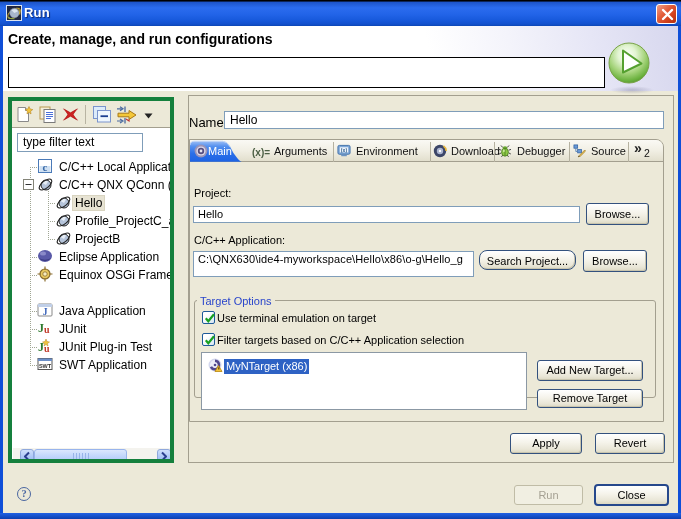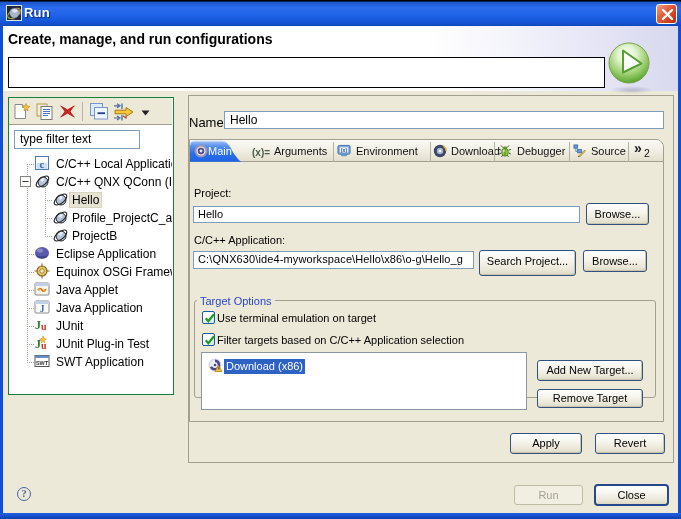--- a/index.html
+++ b/index.html
@@ -25,21 +25,21 @@
 
 #banner { left:3px; top:26px; width:675px; height:65px;
   background:linear-gradient(78deg,#fff 0%,#fff 63%,#f4f4fb 75%,#e6e6f6 87%,#d7d7ee 100%); }
 #banner-title { left:5px; top:5px; font-weight:bold; font-size:14px; color:#000; }
 #msgbox { left:5px; top:31px; width:597px; height:31px; background:#fff; border:1px solid #000; }
 #orb { left:605px; top:16px; width:44px; height:44px; }
 #orb-shadow { left:607px; top:60px; width:44px; height:8px; border-radius:50%;
   background:radial-gradient(closest-side, rgba(130,130,160,.45), rgba(130,130,160,0)); }
 
 
-#leftpanel { left:8px; top:97px; width:166px; height:298px; border:1px solid #15803d; background:#fff; overflow:hidden; }
+#leftpanel { left:8px; top:97px; width:166px; height:366px; border:4px solid #15803d; background:#fff; overflow:hidden; }
 #toolbar { left:0; top:0; width:163px; height:27px; background:#ece9d8; border-bottom:1px solid #a39f8f; }
 #filterbox { left:5px; top:32px; width:126px; height:19px; border:1px solid #7f9db9; background:#fff;
   font-size:12px; color:#000; line-height:16px; padding-left:5px; }
 
 #tree { left:0; top:57px; width:163px; height:290px; font-size:12px; }
 .trow { position:absolute; left:0; height:18px; width:163px; white-space:nowrap; overflow:hidden; }
 .trow .txt { position:absolute; top:2px; }
 .seltxt { background:#e7e3d3; outline:1px solid #d8d4c0; padding:0 2px; margin-left:-2px; }
 .ticon { position:absolute; top:0px; width:17px; height:17px; }
 .vline { width:1px; background-image:repeating-linear-gradient(180deg,#a0a693 0 1px,transparent 1px 2px); }
@@ -76,22 +76,22 @@
 .tabtxt { position:absolute; top:5px; font-size:11px; color:#111; }
 .tabico { position:absolute; top:4px; width:14px; height:14px; }
 #maintab { position:absolute; left:0; top:0; width:58px; height:22px; }
 #maintab-label { position:absolute; left:18px; top:5px; color:#fff; font-size:11px; }
 
 
 #lbl-project { left:4px; top:47px; font-size:11px; }
 #project-input { left:3px; top:66px; width:387px; height:17px; line-height:15px; padding-left:4px; }
 #btn-browse1 { left:396px; top:63px; width:63px; height:22px; line-height:20px; }
 #lbl-app { left:4px; top:94px; font-size:11px; }
-#app-input { left:3px; top:111px; width:281px; height:18px; line-height:15px; padding-left:4px; letter-spacing:0.12px; }
-#btn-search { left:289px; top:110px; width:97px; height:26px; line-height:20px; }
+#app-input { left:3px; top:111px; width:281px; height:26px; line-height:15px; padding-left:4px; letter-spacing:0.12px; }
+#btn-search { left:289px; top:110px; width:97px; height:20px; line-height:20px;border-radius:8px; }
 #btn-browse2 { left:393px; top:110px; width:64px; height:22px; line-height:20px; }
 
 
 #group { left:4px; top:160px; width:462px; height:98px; border:1px solid #a39f8f; border-radius:3px; }
 #group-label { position:absolute; left:2px; top:-6px; background:#ece9d8; padding:0 3px; font-size:11px; color:#2945cb; }
 .cb { position:absolute; width:13px; height:13px; border:1px solid #1d5a99; border-radius:2px;
   background:linear-gradient(135deg,#fff 30%,#d5e4f2 100%); }
 .cb svg { position:absolute; left:0; top:0; }
 .cblbl { position:absolute; font-size:11px; }
 #listbox { left:6px; top:51px; width:326px; height:58px; border:1px solid #8b98a4; background:#fff; }
@@ -262,32 +262,20 @@
       </div>
     <div class="trow" style="top:108px;">
         <div class="hstub" style="left:18px;"></div>
         <span class="ticon" style="left:25px;">
       <svg width="16" height="16" viewBox="0 0 16 16">
             <circle cx="8" cy="8" r="5" fill="#e8c860" stroke="#8a6d2e" stroke-width="1.2"></circle>
             <circle cx="8" cy="8" r="2.2" fill="#f8ecc0" stroke="#8a6d2e" stroke-width="0.8"></circle>
             <path d="M8 0.5 V4 M8 12 V15.5 M0.5 8 H4 M12 8 H15.5" stroke="#8a6d2e" stroke-width="1.2"></path>
           </svg></span>
       <span class="txt" style="left:47px;">Equinox OSGi Framewo</span>
-      </div>
-    <div class="trow" style="top:126px;">
-        <div class="hstub" style="left:18px;"></div>
-        <span class="ticon" style="left:25px;">
-      <svg width="16" height="16" viewBox="0 0 16 16">
-            <rect x="1" y="2" width="14" height="12" rx="1" fill="#f8f4e8" stroke="#888" stroke-width="1"></rect>
-            <rect x="1" y="2" width="14" height="3" fill="#c0cfe8"></rect>
-            <path d="M4 9 Q6 6 8 9 Q10 12 12 8" fill="none" stroke="#d86a1a" stroke-width="1.6"></path>
-            <circle cx="5" cy="8.5" r="1.2" fill="#e8a43c"></circle>
-            <circle cx="10.5" cy="9.5" r="1.2" fill="#e8a43c"></circle>
-          </svg></span>
-      <span class="txt" style="left:47px;">Java Applet</span>
       </div>
     <div class="trow" style="top:144px;">
         <div class="hstub" style="left:18px;"></div>
         <span class="ticon" style="left:25px;">
       <svg width="16" height="16" viewBox="0 0 16 16">
             <rect x="1" y="2" width="14" height="12" rx="1" fill="#fff" stroke="#888" stroke-width="1"></rect>
             <rect x="1" y="2" width="14" height="3" fill="#c0cfe8"></rect>
             <text x="8" y="13" font-size="9.5" font-weight="bold" fill="#3a62b8" text-anchor="middle" font-family="Liberation Serif">J</text>
           </svg></span>
       <span class="txt" style="left:47px;">Java Application</span>
@@ -429,21 +417,21 @@
       <div class="cblbl" style="left:22px; top:33px;">Filter targets based on C/C++ Application selection</div>
       <div class="abs" id="listbox">
         <svg id="selicon" width="15" height="15" viewBox="0 0 15 15">
           <circle cx="7" cy="7" r="6.5" fill="#d4d8ee"></circle>
           <circle cx="7" cy="7" r="5" fill="#eceef8"></circle>
           <path d="M7 2.8 A4.2 4.2 0 1 1 3 8.8" fill="none" stroke="#50488c" stroke-width="2.4"></path>
           <circle cx="7" cy="7" r="1.3" fill="#50488c"></circle>
           <path d="M10.5 7.5 L14 13.5 L7 13.5 Z" fill="#f4c33c" stroke="#b8860b" stroke-width="0.8"></path>
           <rect x="10.2" y="9.3" width="1.2" height="2.2" fill="#5a4400"></rect>
         </svg>
-        <div id="sel-row">Download (x86)</div>
+        <div id="sel-row">MyNTarget (x86)</div>
       </div>
       <div class="abs xpbtn" id="btn-addnew">Add New Target...</div>
       <div class="abs xpbtn" id="btn-remove">Remove Target</div>
     </div>
 
   </div>
   <div class="abs xpbtn" id="btn-revert">Revert</div>
   <div class="abs xpbtn" id="btn-apply">Apply</div>
 </div>
 

